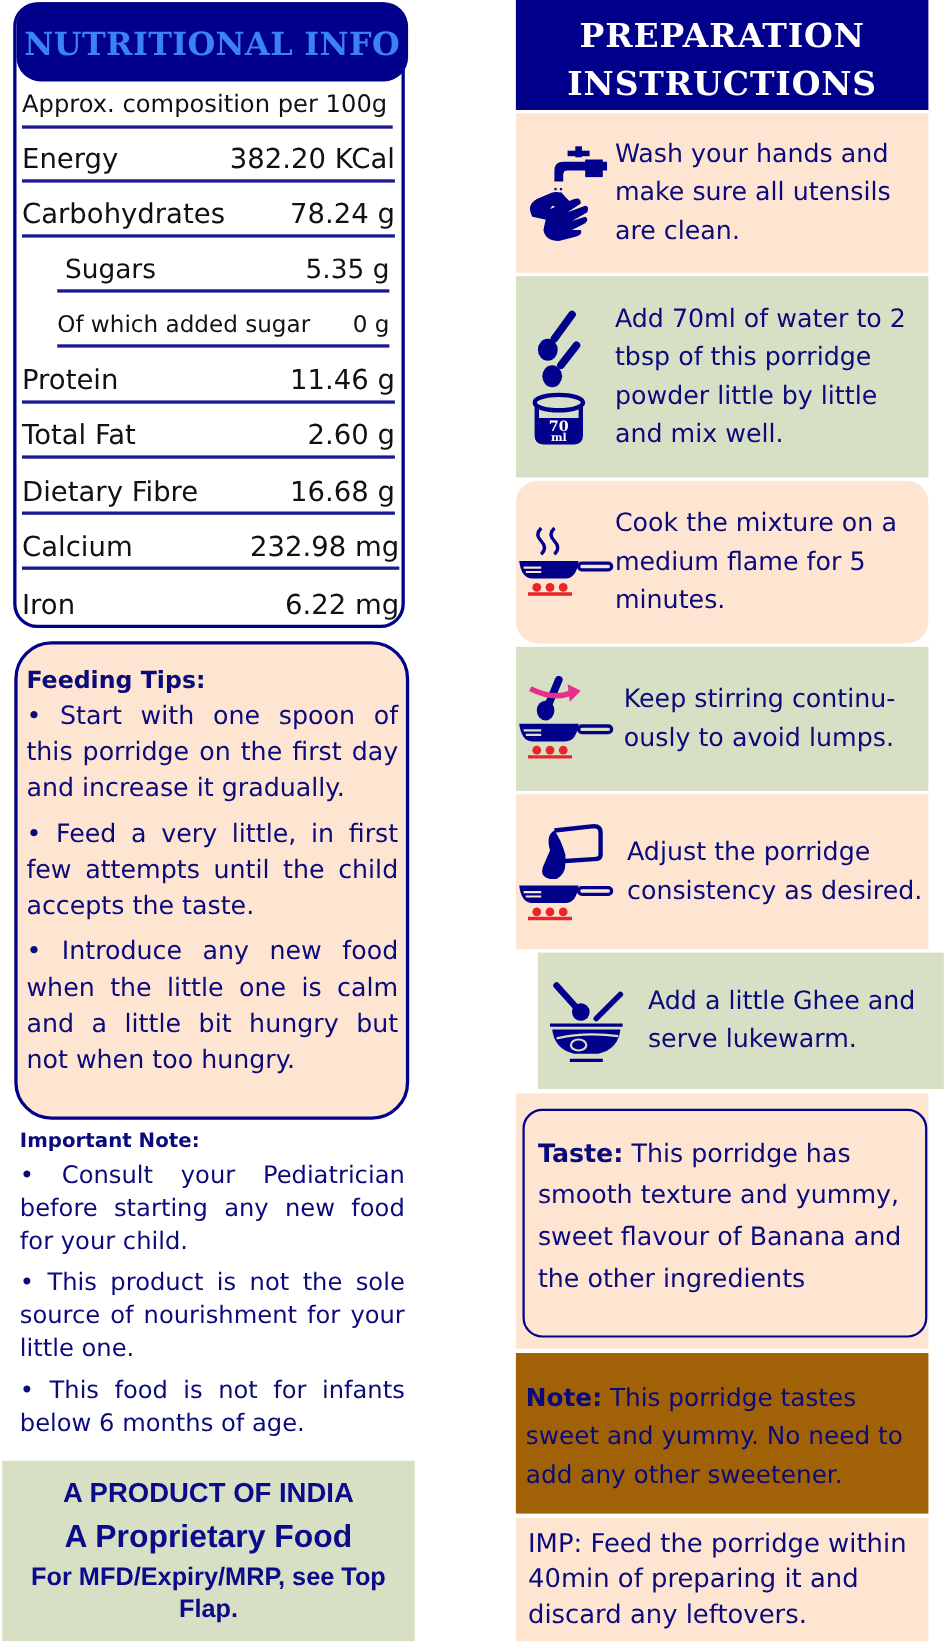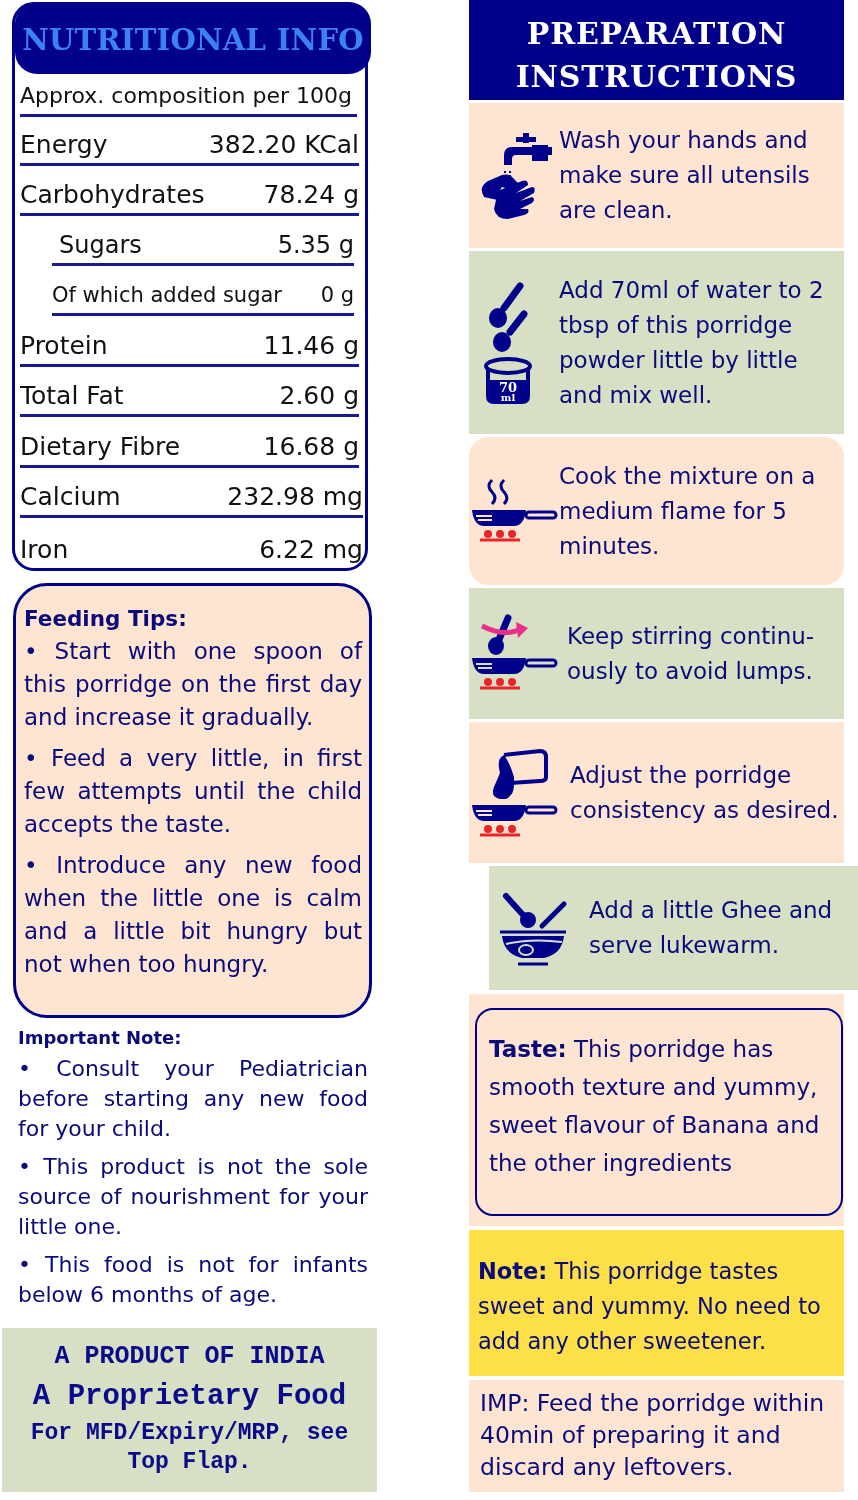--- a/index.html
+++ b/index.html
@@ -39,21 +39,21 @@
   .imp {
     position: absolute; left: 18px; top: 1022px; width: 350px; color: #0a0a7a;
   }
   .imp-title { font-weight: bold; font-size: 18px; line-height: 32px; }
   .imp-p { font-size: 22px; line-height: 30px; text-align: justify; margin-bottom: 8px; }
 
   
   .product {
     position: absolute; left: 2px; top: 1328px; width: 375px; height: 164px;
     background: #d7dfc4; text-align: center; color: #0a0a8a;
-    font-family: Liberation Mono, monospace; font-weight: bold;
+    font-family: Liberation Sans, sans-serif; font-weight: bold;
   }
   .product .l1 { font-size: 25px; margin-top: 14px; line-height: 30px; }
   .product .l2 { font-size: 29px; margin-top: 8px; line-height: 34px; }
   .product .l3 { font-size: 23px; margin-top: 5px; line-height: 29px; padding: 0 10px; }
 
   
   .prep-col { position: absolute; left: 469px; top: 0; width: 375px; }
   .prep-title {
     height: 100px; background: #00008b; color: #fff; text-align: center;
     font-family: "DejaVu Serif", serif; font-weight: bold; font-size: 30px;
@@ -67,21 +67,21 @@
   .step .icon { width: 90px; flex: 0 0 90px; display: flex; justify-content: center; align-items: flex-start; }
   .step .txt { font-size: 23px; line-height: 35px; color: #0a0a7a; }
 
   .taste-wrap { position: absolute; left: 0; top: 994px; width: 375px; height: 232px; background: #fde5d2; }
   .taste-box {
     position: absolute; left: 6px; top: 14px; width: 368px; height: 208px;
     border: 2.5px solid #00008b; border-radius: 18px; padding: 20px 10px 0 12px;
     font-size: 23px; line-height: 38px; color: #0a0a7a;
   }
   .b { font-weight: bold; }
-  .note-wrap { position: absolute; left: 0; top: 1230px; width: 375px; height: 146px; background: #fde047; padding: 24px 6px 0 9px; font-size: 22.5px; line-height: 35px; }
+  .note-wrap { position: absolute; left: 0; top: 1230px; width: 375px; height: 146px; background: #a16207; padding: 24px 6px 0 9px; font-size: 22.5px; line-height: 35px; }
   .imp-wrap { position: absolute; left: 0; top: 1380px; width: 375px; height: 112px; background: #fde5d2; padding: 7px 6px 0 11px; font-size: 23.5px; line-height: 32px; }
 </style>
 </head>
 <body>
 
 <div class="nutri-box">
   <div class="nutri-title">NUTRITIONAL INFO</div>
 
   <div class="nrow approx" style="left:5px; top:72px; width:337px;">
     <span>Approx. composition per 100g</span>

